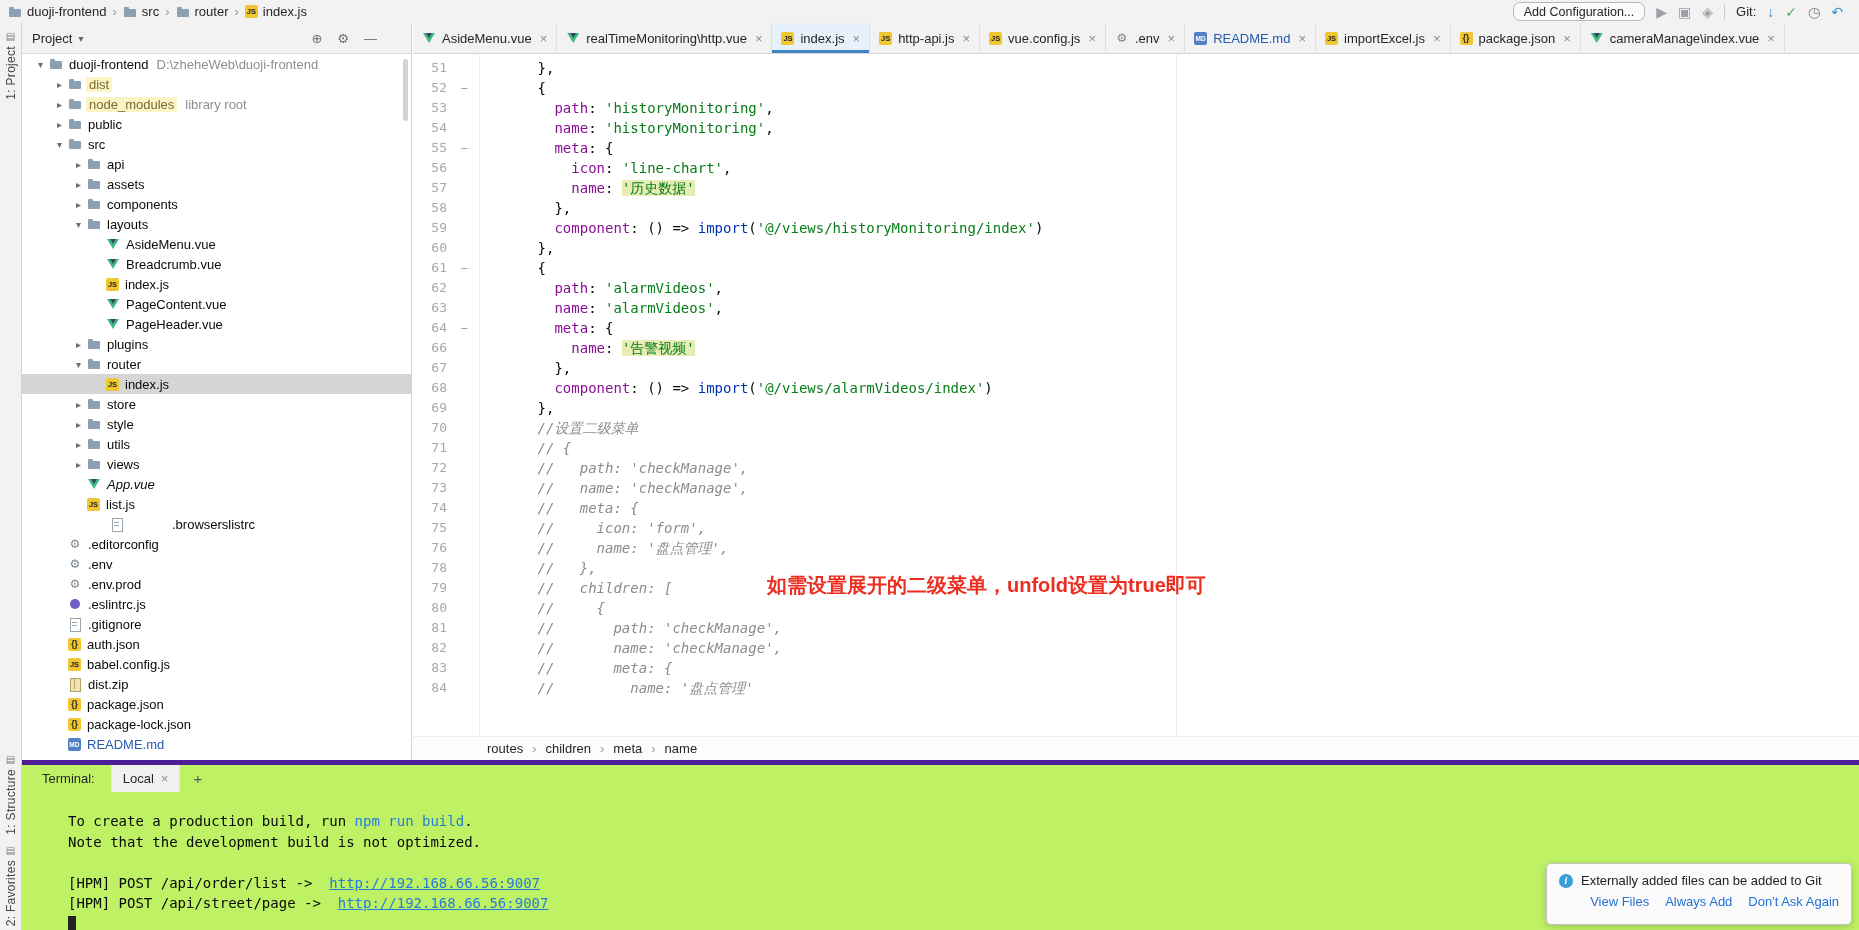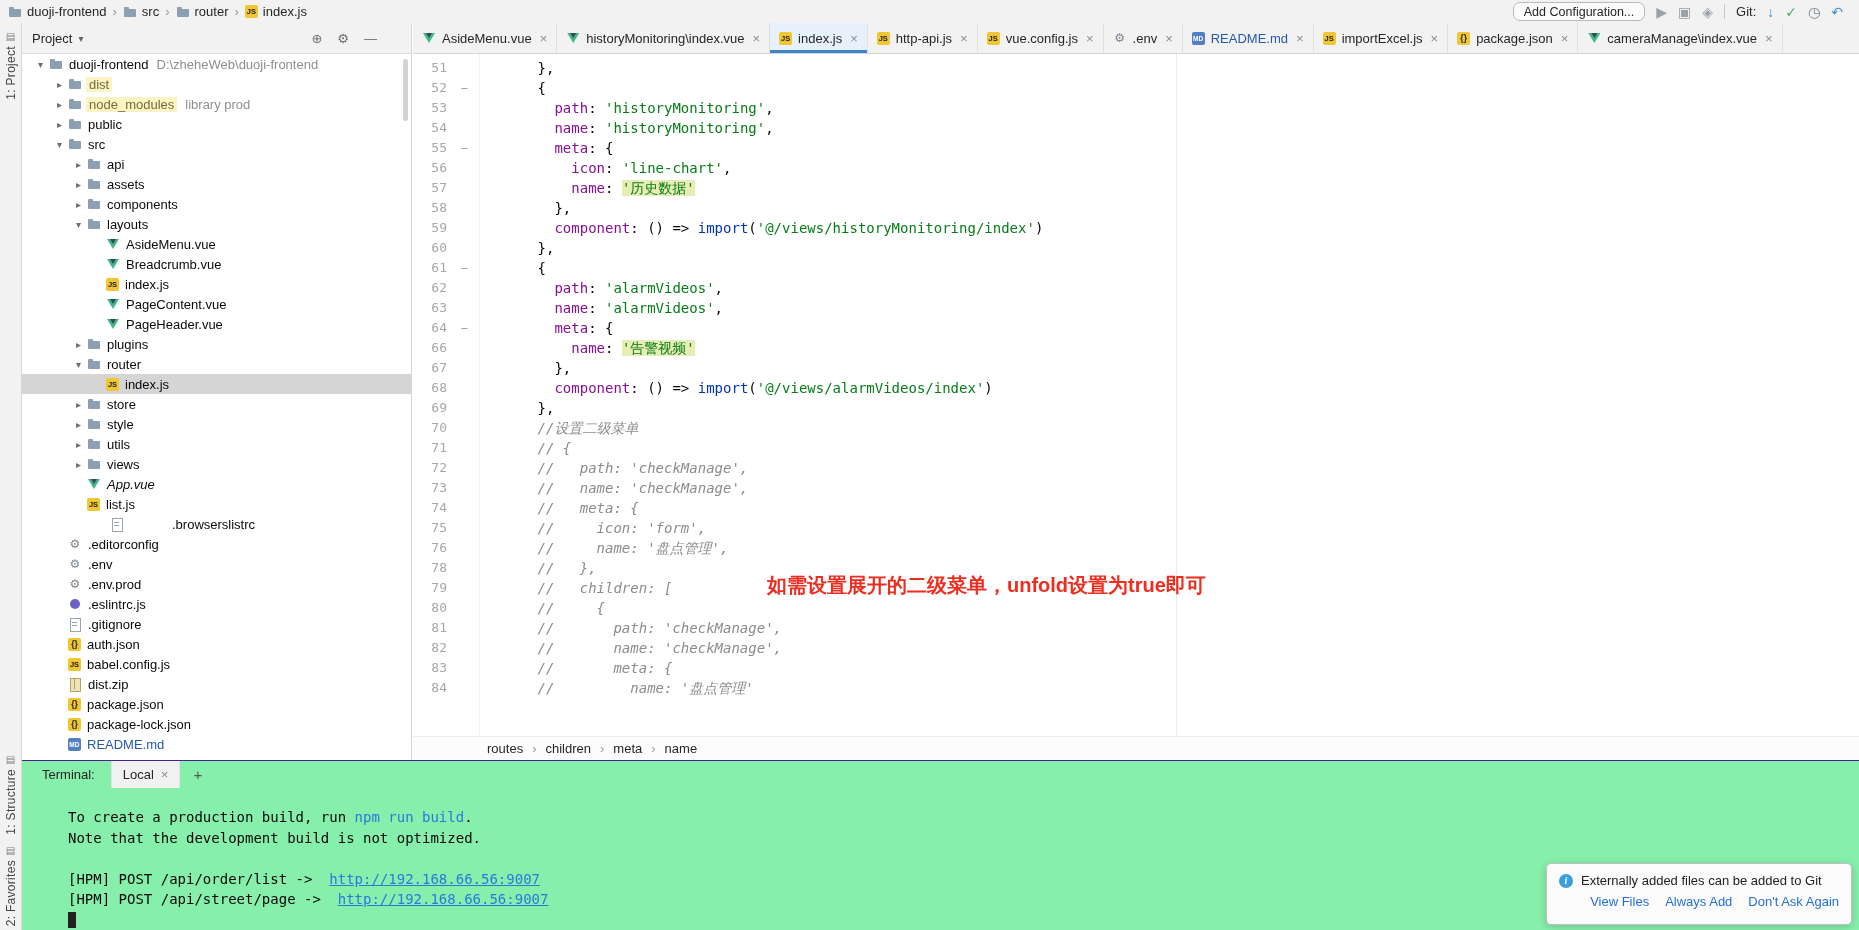--- a/index.html
+++ b/index.html
@@ -75,21 +75,21 @@
 .seg-k{color:#871094}
 .seg-s{color:#067d17}
 .seg-sh{color:#067d17;background:#e7edb5}
 .seg-kw{color:#0033b3;font-weight:normal}
 .seg-c{color:#8c8c8c;font-style:italic}
 .annotation{position:absolute;left:354px;top:521px;color:#ec2d1f;font-size:20px;font-weight:bold;white-space:nowrap;font-family:"Liberation Sans","DejaVu Sans",sans-serif}
 .crumbbar{position:absolute;left:0;right:0;bottom:0;height:24px;background:#fcfcfc;border-top:1px solid #ececec;display:flex;align-items:center;gap:9px;padding-left:74px;font-size:13px;color:#262626}
 .crumbbar .sep{color:#9a9a9a}
 
 
-.terminal{position:absolute;left:22px;top:760px;right:0;bottom:0;background:#86efac;border-top:1px solid #4c1d95}
+.terminal{position:absolute;left:22px;top:760px;right:0;bottom:0;background:#bef264;border-top:5px solid #4c1d95}
 .term-header{height:27px;display:flex;align-items:center;padding-left:20px;font-size:13px;color:#262626}
 .term-title{margin-right:16px}
 .term-tab{display:inline-flex;align-items:center;gap:7px;height:100%;padding:0 11px;background:#f1f1f1;border-left:1px solid #e3e3e3;border-right:1px solid #e3e3e3}
 .term-x{color:#8d8d8d}
 .term-plus{margin-left:13px;color:#555;font-size:15px}
 .term-body{position:absolute;left:0;top:27px;right:0;bottom:0;font-family:"DejaVu Sans Mono","Liberation Mono",monospace;font-size:14px;line-height:20.5px;padding:19px 0 0 46px;color:#080808}
 .term-line{white-space:pre;min-height:20.5px}
 .tseg-t{color:#080808}
 .tseg-cmd{color:#287bde}
 .tseg-link{color:#287bde;text-decoration:underline}
@@ -181,21 +181,21 @@
         </div>
         <div class="tree-row" style="padding-left: 29px;">
           <span class="chev">▸</span>
           <span class="ic ic-folder"></span>
           <span class="tree-label ignored">dist</span>
         </div>
         <div class="tree-row" style="padding-left: 29px;">
           <span class="chev">▸</span>
           <span class="ic ic-folder"></span>
           <span class="tree-label ignored">node_modules</span>
-          <span class="tree-sub">library prod</span>
+          <span class="tree-sub">library root</span>
         </div>
         <div class="tree-row" style="padding-left: 29px;">
           <span class="chev">▸</span>
           <span class="ic ic-folder"></span>
           <span class="tree-label">public</span>
         </div>
         <div class="tree-row" style="padding-left: 29px;">
           <span class="chev">▾</span>
           <span class="ic ic-folder"></span>
           <span class="tree-label">src</span>
@@ -356,21 +356,21 @@
 
   <div class="editor">
     <div class="tabbar">
         <div class="tab">
           <span class="ic ic-vue"></span>
           <span class="tab-label">AsideMenu.vue</span>
           <span class="tab-close">×</span>
         </div>
         <div class="tab">
           <span class="ic ic-vue"></span>
-          <span class="tab-label">historyMonitoring\index.vue</span>
+          <span class="tab-label">realTimeMonitoring\http.vue</span>
           <span class="tab-close">×</span>
         </div>
         <div class="tab active">
           <span class="ic ic-js">JS</span>
           <span class="tab-label">index.js</span>
           <span class="tab-close">×</span>
         </div>
         <div class="tab">
           <span class="ic ic-js">JS</span>
           <span class="tab-label">http-api.js</span>

